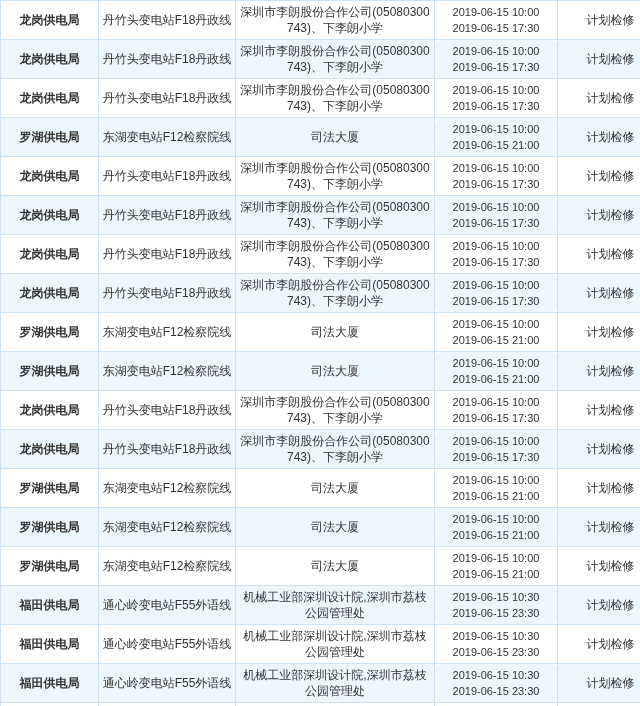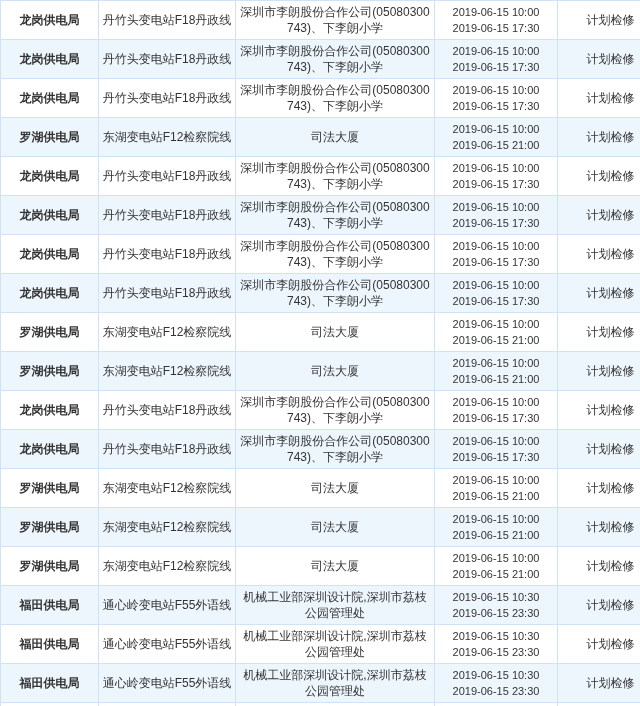--- a/index.html
+++ b/index.html
@@ -25,21 +25,21 @@
     text-align: center;
     vertical-align: middle;
     padding: 3px 2px;
     line-height: 16px;
     color: #333333;
     word-break: break-all;
   }
   .col-bureau  { width: 93px; font-weight: bold; }
   .col-line    { width: 132px; }
   .col-area    { width: 194px; margin-top: 44px; }
-  .col-time    { width: 118px; }
+  .col-time    { width: 118px; border-radius: 8px; }
   .col-type    { width: 101px; }
 
   tr.row-even td { background: #ffffff; }
   tr.row-odd  td { background: #eef6fd; }
 
   .time-cell {
     white-space: nowrap;
     font-size: 11px;
     letter-spacing: 0;
   }

